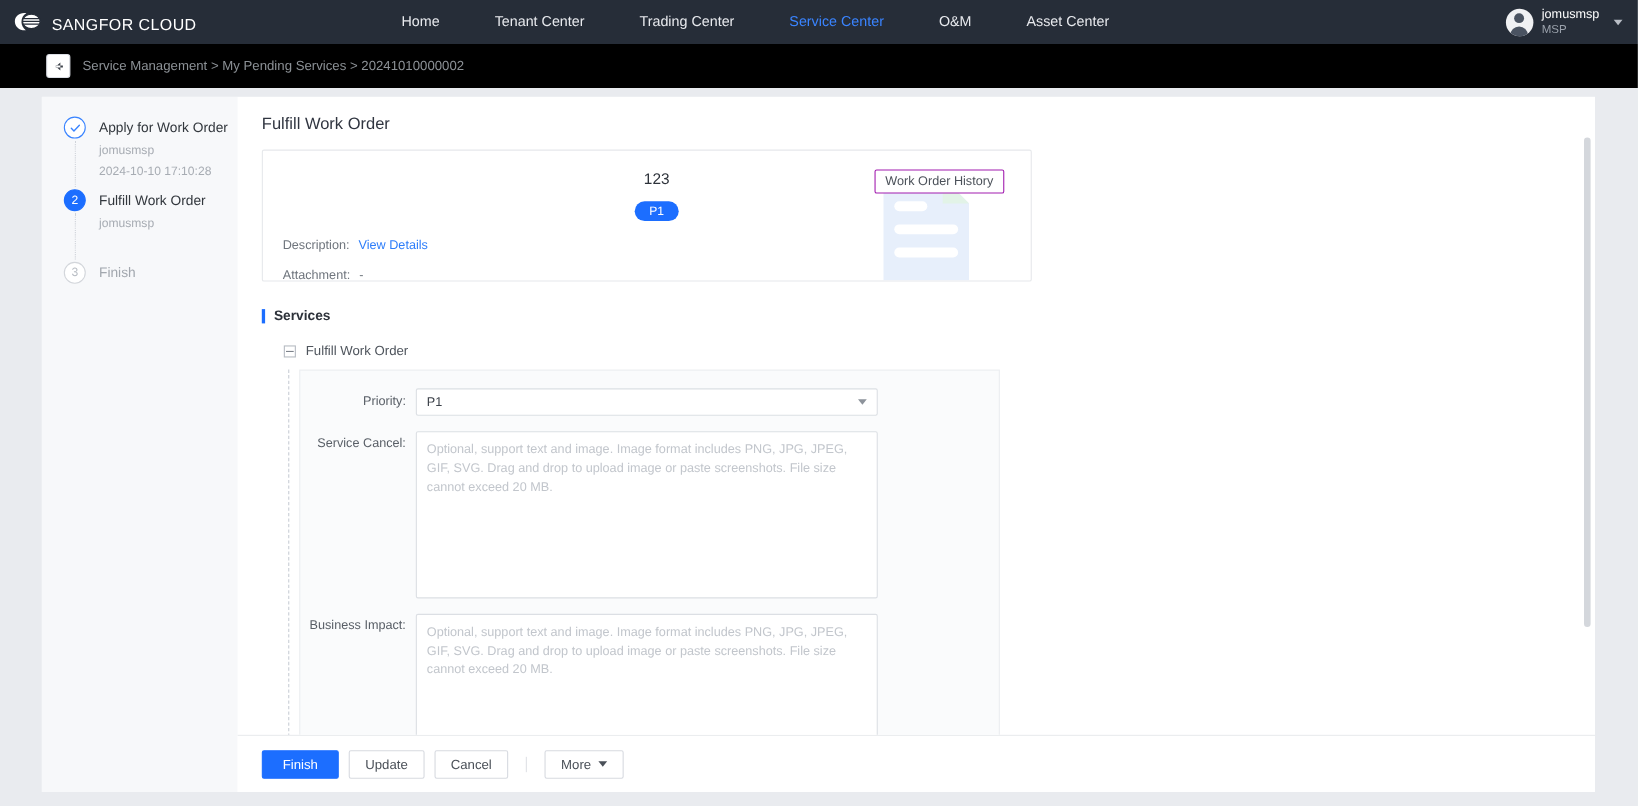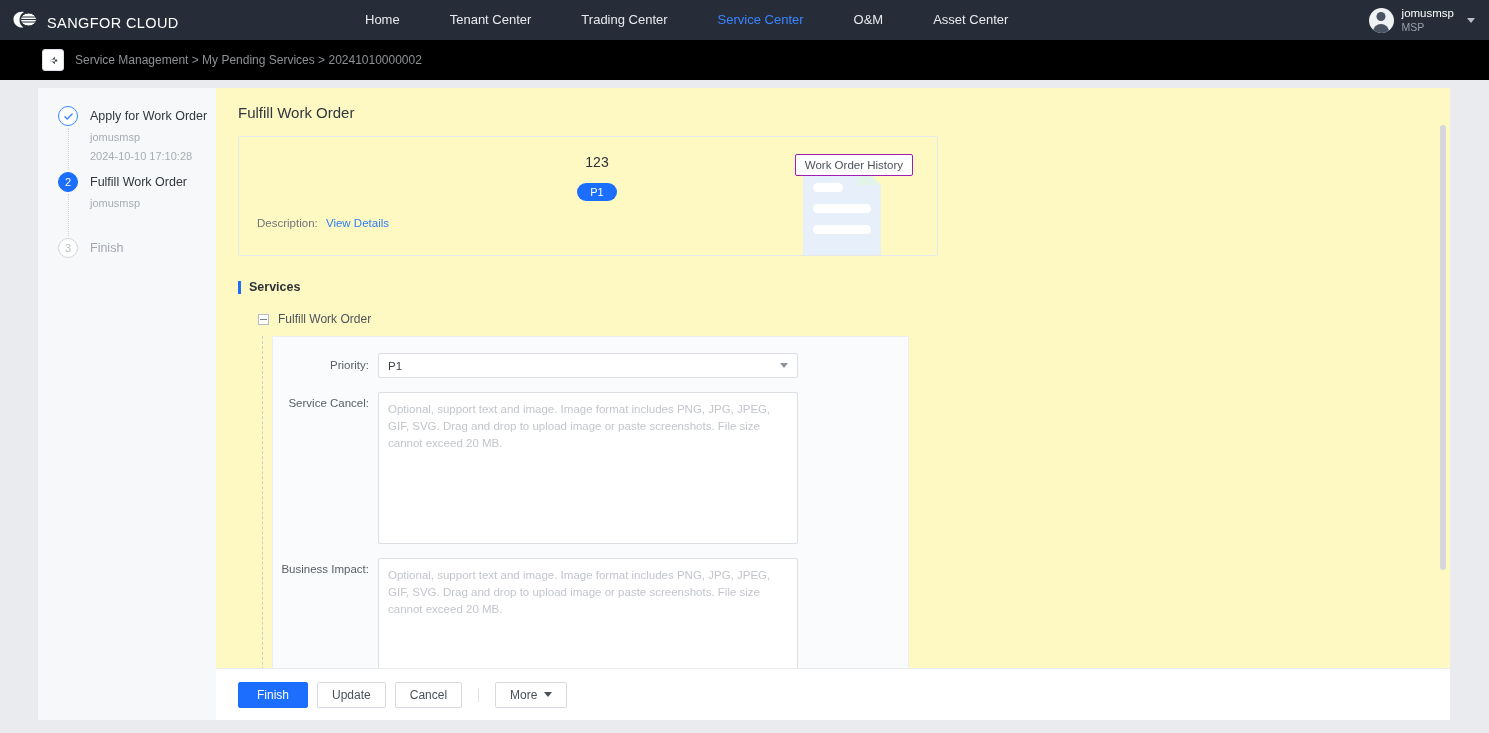--- a/index.html
+++ b/index.html
@@ -103,21 +103,21 @@
     display: flex; align-items: center; justify-content: center;
     cursor: pointer;
   }
   .breadcrumb-text { font-size: 12px; color: #8c9196; }
 
   
   .shell {
     position: absolute;
     left: 38px; top: 88px;
     width: 1412px; height: 632px;
-    background: #fef9c3;
+    background: #ffffff;
     display: flex;
     overflow: hidden;
   }
   .steps-col {
     width: 178px;
     flex: 0 0 178px;
     background: #f7f8fa;
     padding: 18px 0 0 20px;
     position: relative;
   }
@@ -414,20 +414,24 @@
         <div class="sum-top">
           <span class="sum-id">123</span>
           <span class="badge-p1">P1</span>
         </div>
 
         <div class="sum-row">
           <span>Description:</span>
           <span class="lnk">View Details</span>
         </div>
 
+        <div class="sum-row">
+          <span>Attachment:</span>
+          <span class="val">-</span>
+        </div>
       </div>
 
       <div class="sec-head">
         <span class="sec-bar"></span>
         <span class="sec-title">Services</span>
       </div>
 
       <div class="group-head">
         <span class="collapse-box">
             <i></i>

